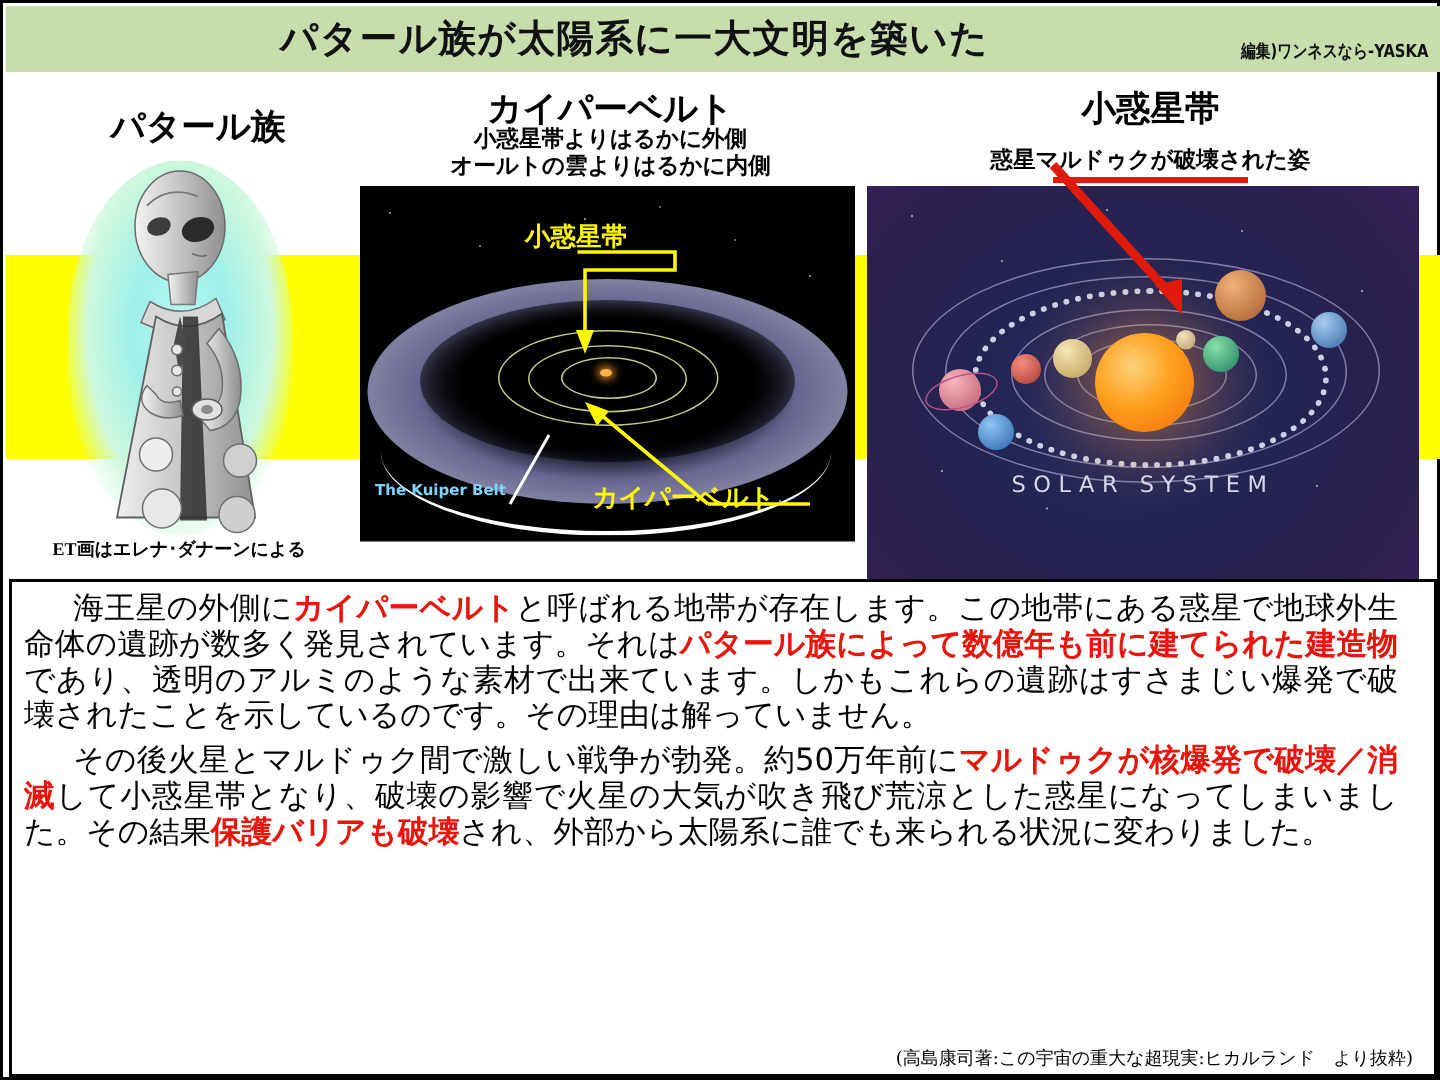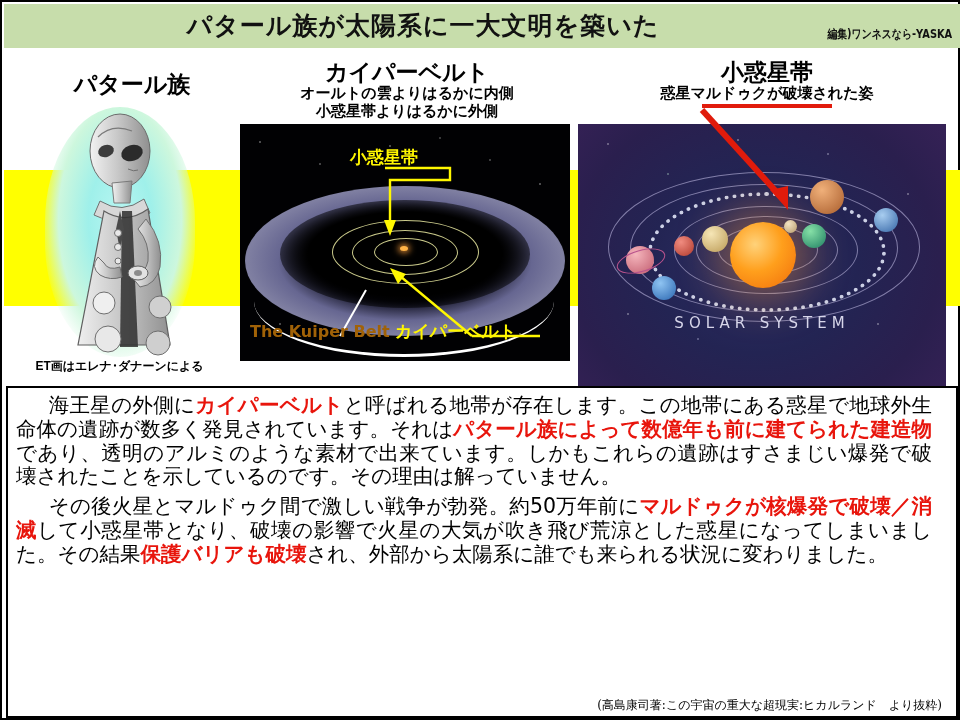--- a/index.html
+++ b/index.html
@@ -36,21 +36,21 @@
   .red-underline{position:absolute;left:50%;transform:translateX(-50%);
           width:130px;height:4px;background:#e11b0c;bottom:-5px;}
 
   
   .et-wrap{position:absolute;left:10px;top:105px;width:215px;height:250px;}
   .et-glow{position:absolute;left:50%;top:0;transform:translateX(-50%);
           width:150px;height:250px;border-radius:50%/46%;
           background:radial-gradient(ellipse at 50% 45%,#b9f6f2 0%,#9ff0ea 30%,#cdf7dd 58%,rgba(255,255,255,0) 76%);}
   .et-caption{position:absolute;left:10px;top:356px;width:215px;text-align:center;
           font-size:12px;font-weight:bold;color:#000;
-          font-family:Liberation Sans, sans-serif;white-space:nowrap;}
+          font-family:Liberation Serif, serif;white-space:nowrap;}
 
   
   .kuiper{position:absolute;left:238px;top:122px;width:330px;height:237px;
           background:#010103;overflow:hidden;}
   .kb-disk{position:absolute;left:5px;top:62px;width:320px;height:150px;
           border-radius:50%;
           background:radial-gradient(ellipse at 50% 50%,rgba(8,8,18,1) 0%,rgba(10,10,24,1) 38%,rgba(120,120,170,.85) 56%,rgba(170,170,215,.75) 70%,rgba(90,90,140,.35) 86%,rgba(0,0,0,0) 100%);}
   .kb-disk2{position:absolute;left:40px;top:76px;width:250px;height:108px;
           border-radius:50%;background:radial-gradient(ellipse at 50% 50%,#000 0%,#000 55%,rgba(0,0,0,.3) 78%,rgba(0,0,0,0) 100%);}
   .kb-inner-ring{position:absolute;border:1px solid #c9c98a;border-radius:50%;}
@@ -67,21 +67,21 @@
       radial-gradient(1px 1px at 80px 40px,#ddd,transparent),
       radial-gradient(1px 1px at 150px 22px,#fff,transparent),
       radial-gradient(1px 1px at 250px 36px,#ccc,transparent),
       radial-gradient(1px 1px at 300px 60px,#fff,transparent),
       radial-gradient(1px 1px at 40px 200px,#eee,transparent),
       radial-gradient(1px 1px at 280px 210px,#fff,transparent),
       radial-gradient(1px 1px at 200px 14px,#bbb,transparent);}
   .kb-lbl{position:absolute;color:#fff700;font-weight:bold;font-size:17px;white-space:nowrap;}
   #kb-lbl-belt{left:110px;top:22px;}
   #kb-lbl-kuiper{left:155px;top:196px;}
-  .kb-lbl-en{position:absolute;left:10px;top:198px;color:#a16207;font-weight:bold;font-size:16px;
+  .kb-lbl-en{position:absolute;left:10px;top:198px;color:#7dd3fc;font-weight:bold;font-size:10px;
           font-family:"DejaVu Sans","Liberation Sans",sans-serif;white-space:nowrap;}
 
   
   .solar{position:absolute;left:576px;top:122px;width:368px;height:307px;
           background:radial-gradient(ellipse at 48% 45%,#2c2f66 0%,#232453 38%,#2a1f4e 68%,#3a2259 100%);
           overflow:hidden;}
   .ss-stars{position:absolute;inset:0;
     background-image:
       radial-gradient(1px 1px at 30px 20px,#fff,transparent),
       radial-gradient(1px 1px at 90px 50px,#cfd,transparent),
@@ -122,27 +122,27 @@
     <div class="header-title">パタール族が太陽系に一大文明を築いた</div>
     <div class="header-credit">編集)ワンネスなら-YASKA</div>
   </div>
 
   <div class="col-head" id="head-patarl">
     <div class="ch-title">パタール族</div>
   </div>
 
   <div class="col-head" id="head-kuiper">
     <div class="ch-title">カイパーベルト</div>
+    <div class="ch-sub">小惑星帯よりはるかに外側</div>
     <div class="ch-sub">オールトの雲よりはるかに内側</div>
-    <div class="ch-sub">小惑星帯よりはるかに外側</div>
   </div>
 
   <div class="col-head" id="head-belt">
     <div class="ch-title">小惑星帯</div>
-    <div class="ch-sub" style="position:relative;">
+    <div class="ch-sub" style="position:relative;margin-top:14px;">
       <span>惑星マルドゥクが破壊された姿</span>
       <span class="red-underline"></span>
     </div>
   </div>
 
   <div class="et-wrap">
     <div class="et-glow"></div>
     <svg width="215" height="250" viewBox="0 0 215 250" style="position:absolute;left:0;top:0;">
       <defs>
         <linearGradient id="skin" x1="0" y1="0" x2="1" y2="0">

